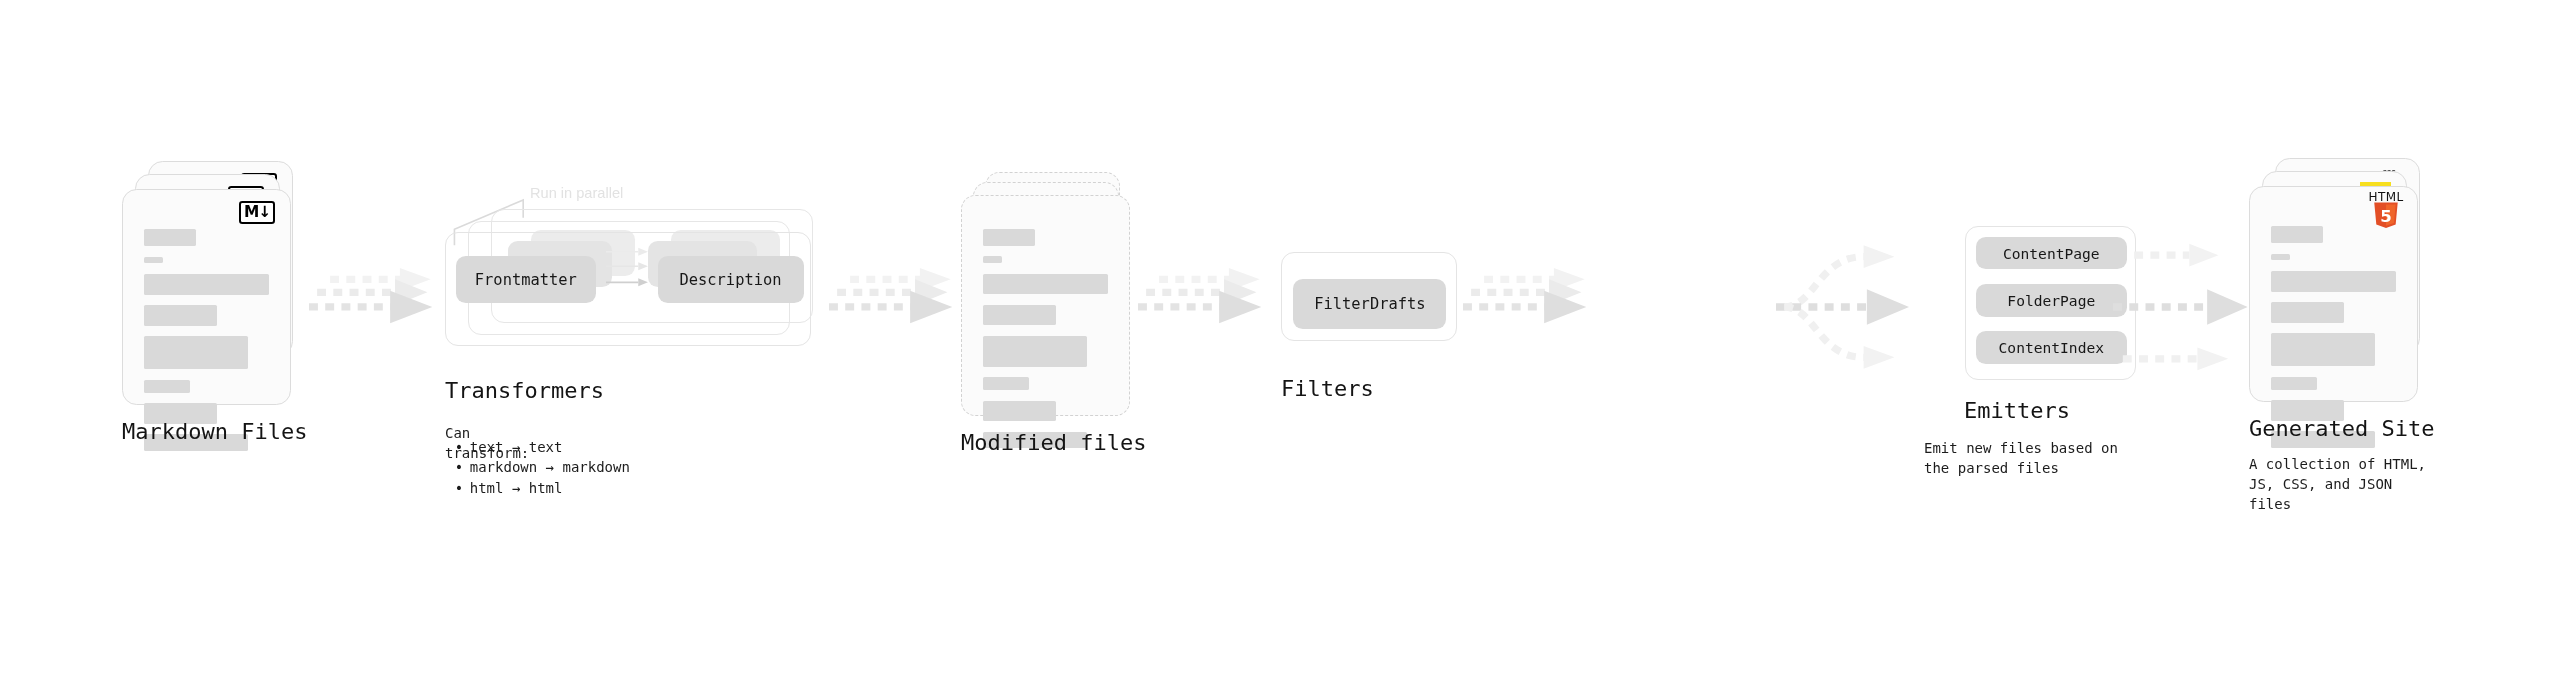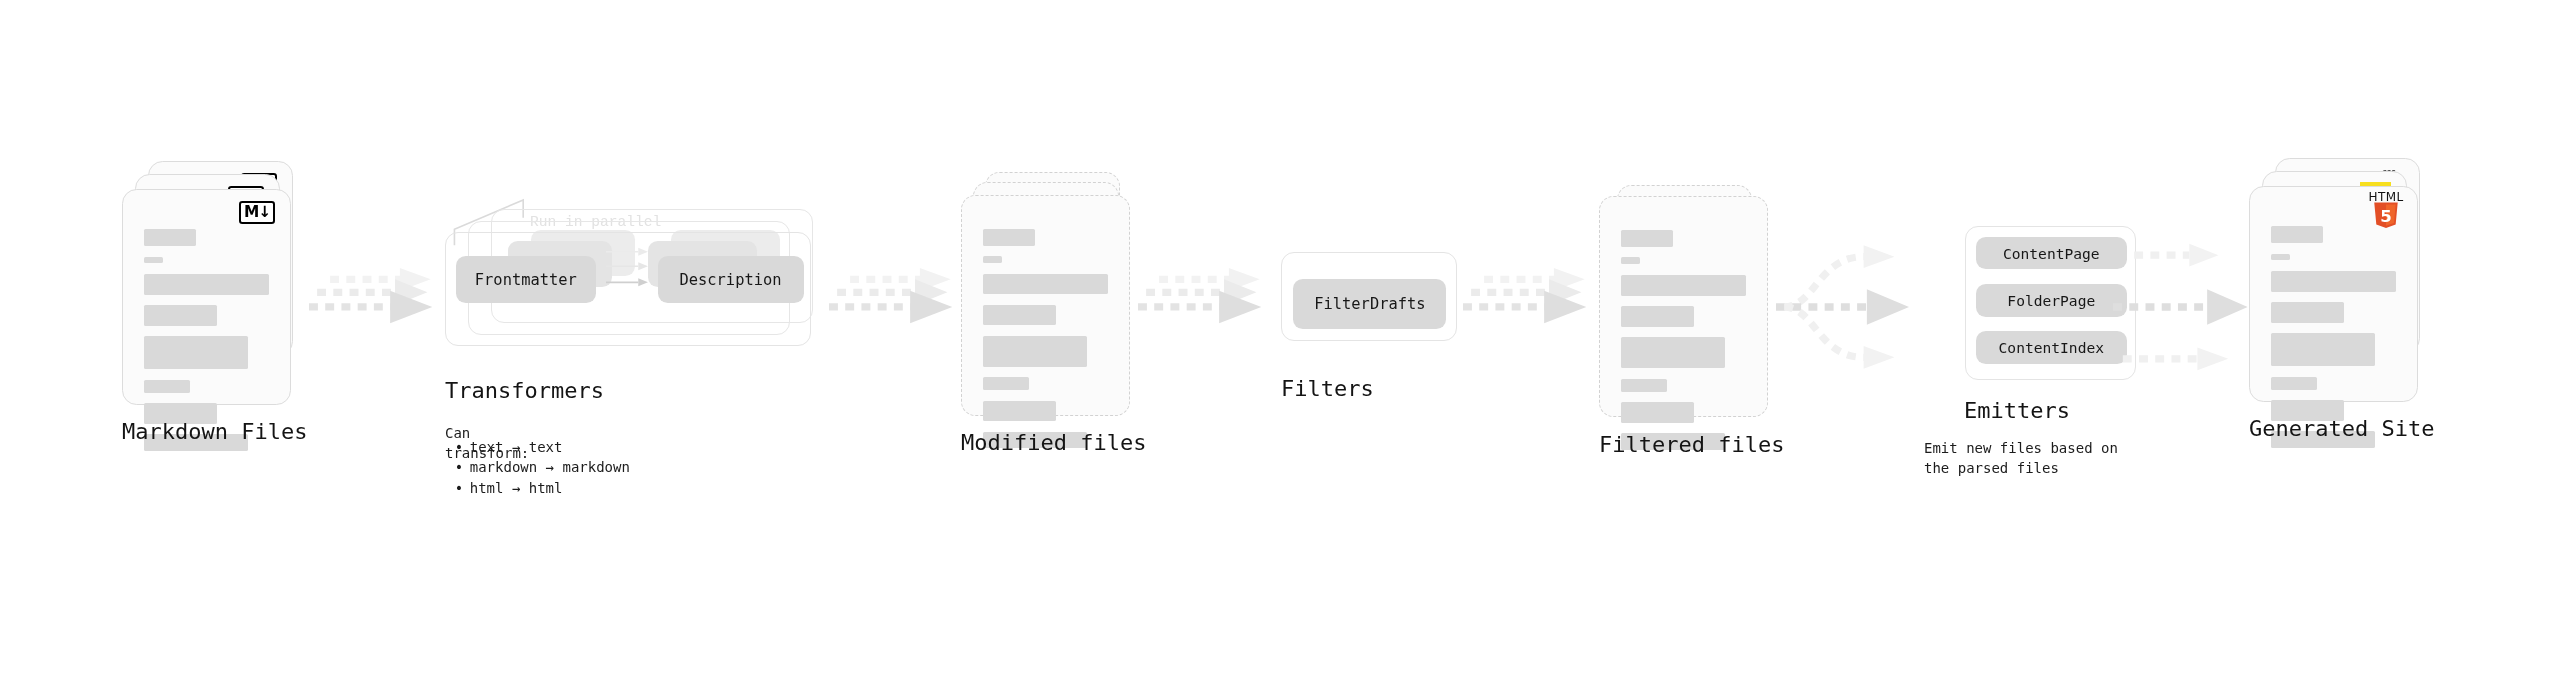--- a/index.html
+++ b/index.html
@@ -160,25 +160,24 @@
     font-family: "DejaVu Sans Mono", "Liberation Mono", monospace;
     font-size: 14px;
     line-height: 20.3px;
     color: #1c1c1c;
     white-space: nowrap;
   }
   .blist li::before { content: "\2022"; margin-right: 6.5px; }
 
   .parallel-label {
     position: absolute;
-    font-family: Liberation Mono, monospace;
+    font-family: Liberation Sans, sans-serif;
     font-size: 14.6px;
     color: #e2e2e2;
     white-space: nowrap;
-    margin-top: 29px;
   }
   svg { overflow: visible; }
 </style>
 </head>
 <body>
 
 <div id="canvas">
 
   <div class="stage" style="left:122px; top:161px;">
     <div class="stack" style="width:175px; height:244px;">
@@ -323,38 +322,20 @@
         <line x1="26" y1="14" x2="118" y2="14" stroke="#f2f2f2"></line>
         <line x1="10" y1="30" x2="110" y2="30" stroke="#ebebeb"></line>
         <line x1="0" y1="48" x2="104" y2="48" stroke="#e3e3e3"></line>
       </g>
       <polygon points="112,0 150,14 112,28" fill="#f2f2f2"></polygon>
       <polygon points="106,14 146,30 106,46" fill="#ebebeb"></polygon>
       <polygon points="100,28 152,48 100,68" fill="#dedede"></polygon>
     </svg>
   </div>
 
-  <div class="stage" style="left:1599px; top:185px;">
-    <div class="stack" style="width:175px; height:236px;">
-      <div class="sheet dashed" style="left:18px; top:0px; width:135px; height:184px;"></div>
-      <div class="sheet dashed" style="left:0px; top:11.4px; width:169px; height:221px;">
-        <div class="sheet-body" style="top:32.5px;">
-          <div class="ln" style="width:52px; height:17px;"></div>
-          <div class="ln" style="width:18.7px; height:6.5px; margin-bottom:11.4px;"></div>
-          <div class="ln" style="width:100%; height:20.3px;"></div>
-          <div class="ln" style="width:58%; height:20.3px;"></div>
-          <div class="ln" style="width:83%; height:31px;"></div>
-          <div class="ln" style="width:37%; height:13px;"></div>
-          <div class="ln" style="width:58%; height:20.3px;"></div>
-          <div class="ln" style="width:83%; height:16.3px;"></div>
-        </div>
-      </div>
-    </div>
-    <div class="cap-title" style="position:absolute; left:0px; top:247px;">Filtered files</div>
-  </div>
 
   <div class="stage" style="left:1776px; top:234px;">
     <svg width="146" height="146" viewBox="0 0 180 180">
       <g fill="none" stroke-width="9" stroke-dasharray="11 9">
         <path d="M10 90 C 48 90, 52 28, 108 28" stroke="#f0f0f0"></path>
         <line x1="0" y1="90" x2="118" y2="90" stroke="#dedede"></line>
         <path d="M10 90 C 48 90, 52 152, 108 152" stroke="#f0f0f0"></path>
       </g>
       <polygon points="108,14 146,28 108,42" fill="#f2f2f2"></polygon>
       <polygon points="112,68 164,90 112,112" fill="#dedede"></polygon>
@@ -412,16 +393,18 @@
           <div class="ln" style="width:100%; height:20.3px;"></div>
           <div class="ln" style="width:58%; height:20.3px;"></div>
           <div class="ln" style="width:83%; height:33px;"></div>
           <div class="ln" style="width:37%; height:13px;"></div>
           <div class="ln" style="width:58%; height:20.3px;"></div>
           <div class="ln" style="width:83%; height:16.3px;"></div>
         </div>
       </div>
     </div>
     <div class="cap-title" style="position:absolute; left:0px; top:258px;">Generated Site</div>
+    <div class="cap-sub" style="position:absolute; left:0px; top:286px;">A collection of HTML,
+JS, CSS, and JSON files</div>
   </div>
 
 </div>
 
 
 </body></html>

